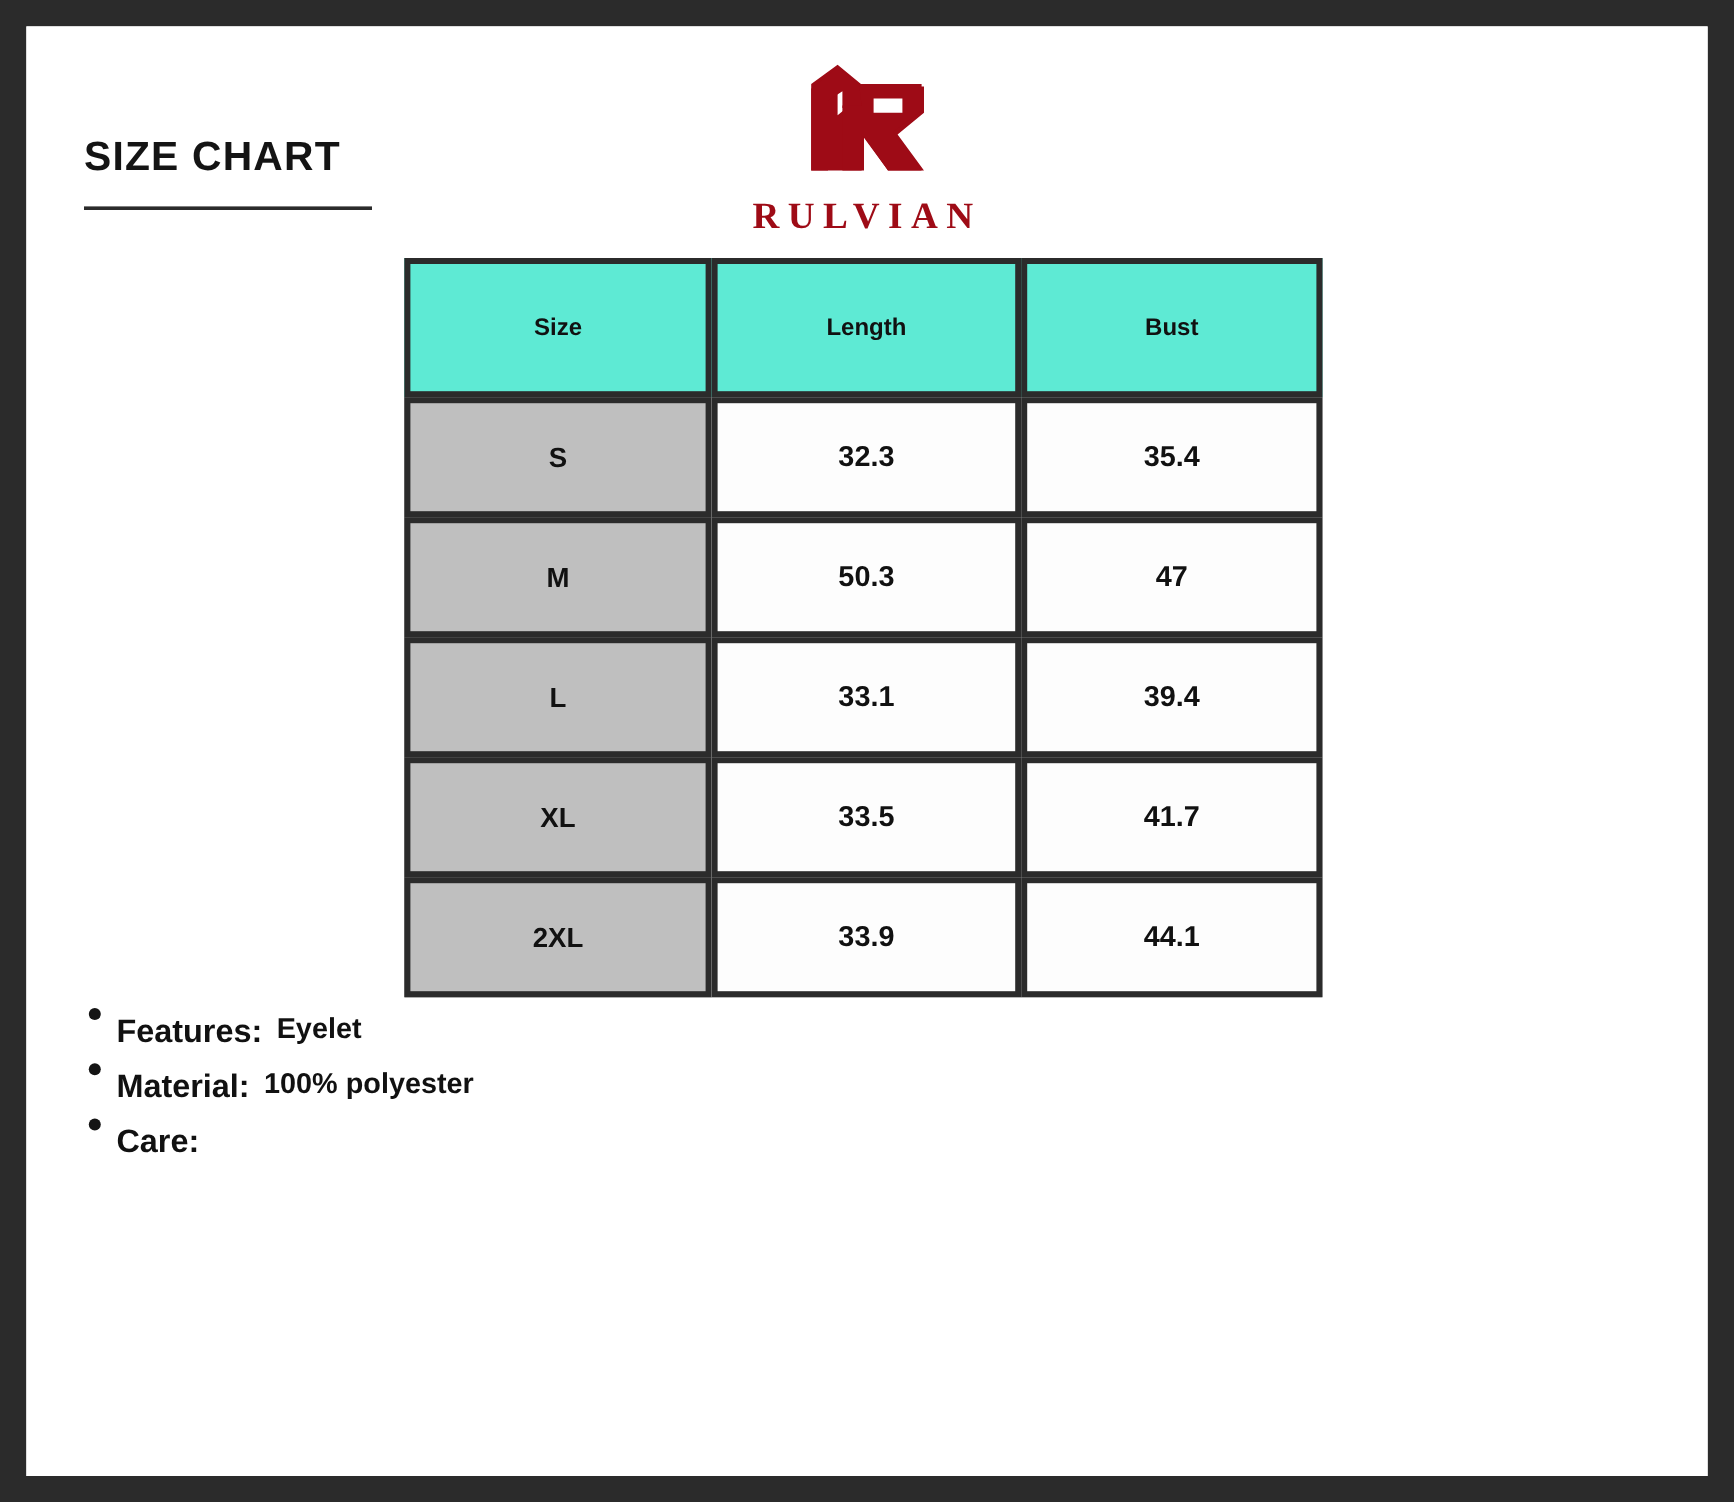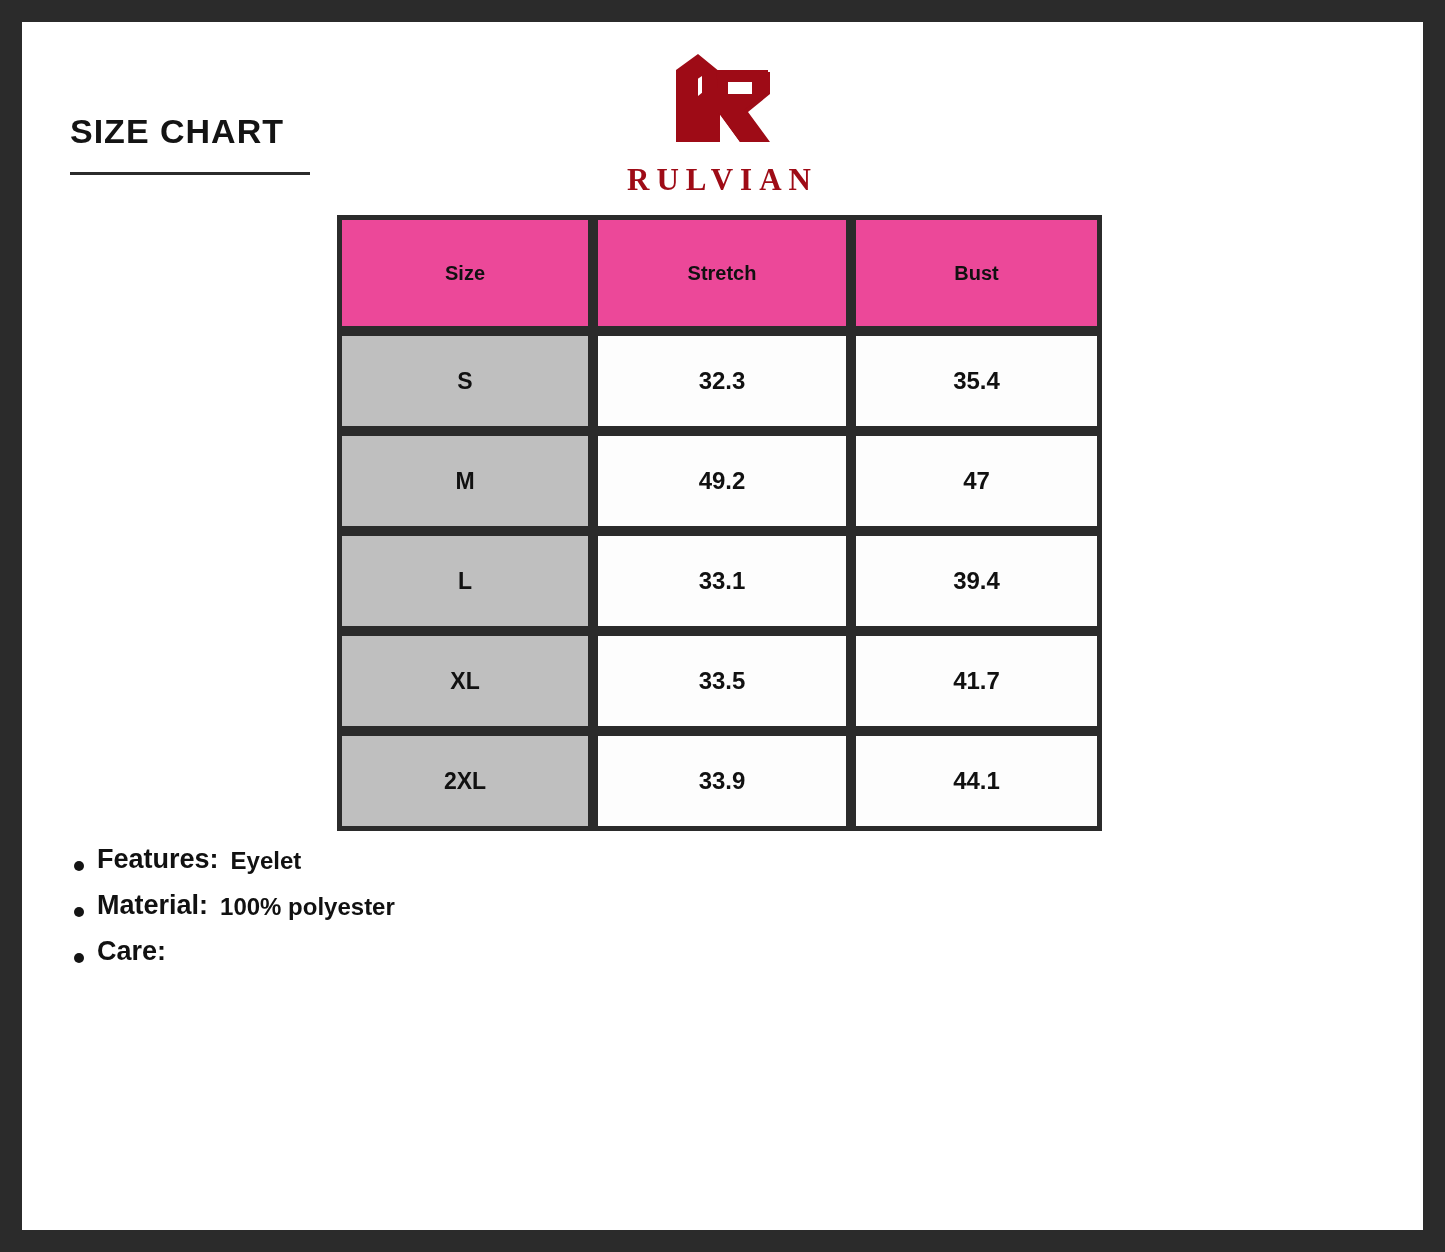--- a/index.html
+++ b/index.html
@@ -95,21 +95,21 @@
     border: 5px solid #2b2b2b;
     text-align: center;
     vertical-align: middle;
     font-size: 21px;
     font-weight: bold;
     color: #111111;
     height: 88px;
     background: #ffffff;
   }
   table.size-table thead th {
-    background: #ec4899;
+    background: #5eead4;
     height: 104px;
     font-size: 20px;
   }
   table.size-table tbody td.size-cell {
     background: #bfbfbf;
     font-size: 23px;
   }
   table.size-table tbody td.val {
     background: #fdfdfd;
     font-size: 24px;
@@ -120,21 +120,21 @@
 
   
   .notes {
     position: absolute;
     left: 52px;
     top: 822px;
     width: 1200px;
   }
   .note-row {
     display: flex;
-    align-items: flex-end;
+    align-items: flex-start;
     margin-bottom: 15px;
   }
   .bullet {
     width: 10px;
     height: 10px;
     border-radius: 50%;
     background: #141414;
     margin-right: 13px;
     flex: 0 0 auto;
     position: relative;
@@ -179,33 +179,33 @@
     <div class="table-wrap">
       <table class="size-table">
         <colgroup>
           <col class="c1">
             <col class="c2">
             <col class="c3">
         </colgroup>
         <thead>
           <tr>
             <th>Size</th>
-            <th>Stretch</th>
+            <th>Length</th>
             <th>Bust</th>
           </tr>
         </thead>
         <tbody>
           <tr>
             <td class="size-cell">S</td>
             <td class="val">32.3</td>
             <td class="val">35.4</td>
           </tr>
           <tr>
             <td class="size-cell">M</td>
-            <td class="val">49.2</td>
+            <td class="val">50.3</td>
             <td class="val">47</td>
           </tr>
           <tr>
             <td class="size-cell">L</td>
             <td class="val">33.1</td>
             <td class="val">39.4</td>
           </tr>
           <tr>
             <td class="size-cell">XL</td>
             <td class="val">33.5</td>

